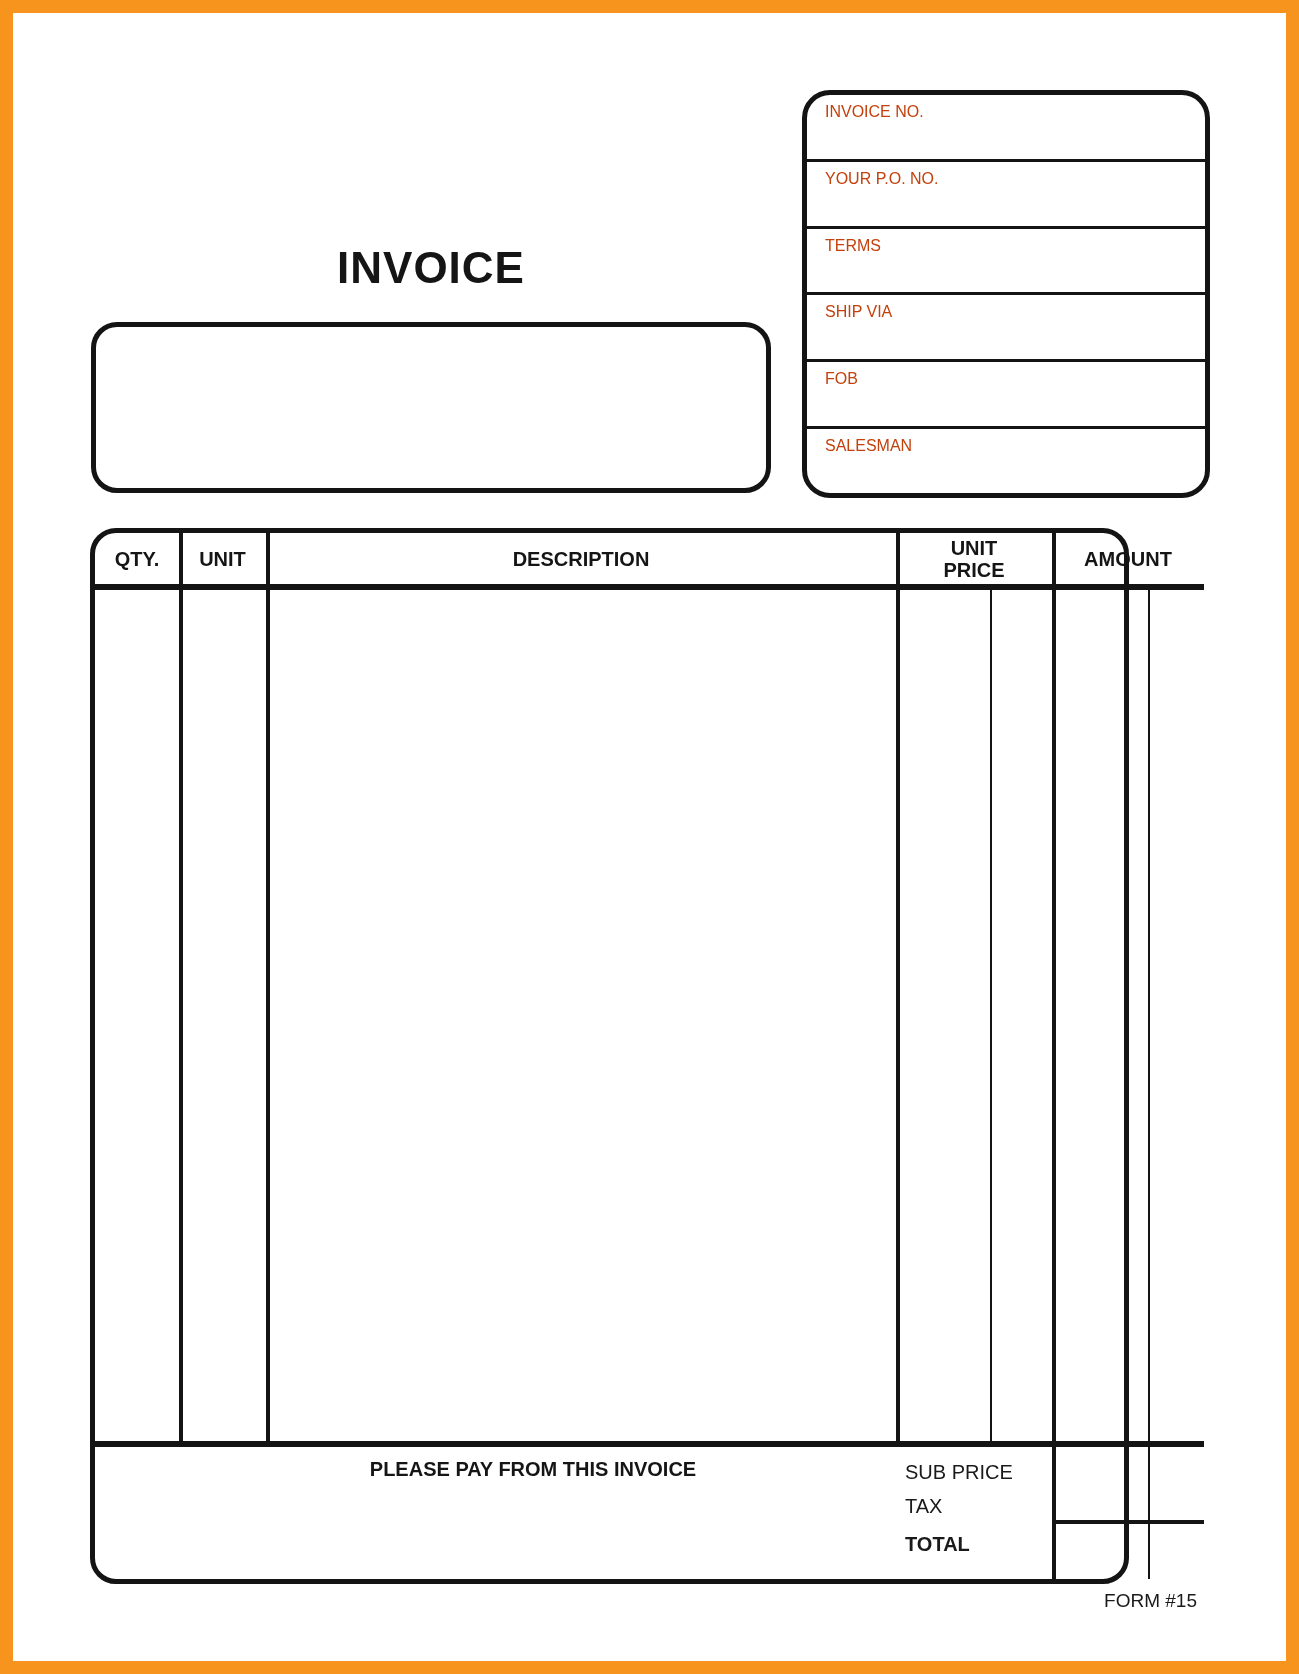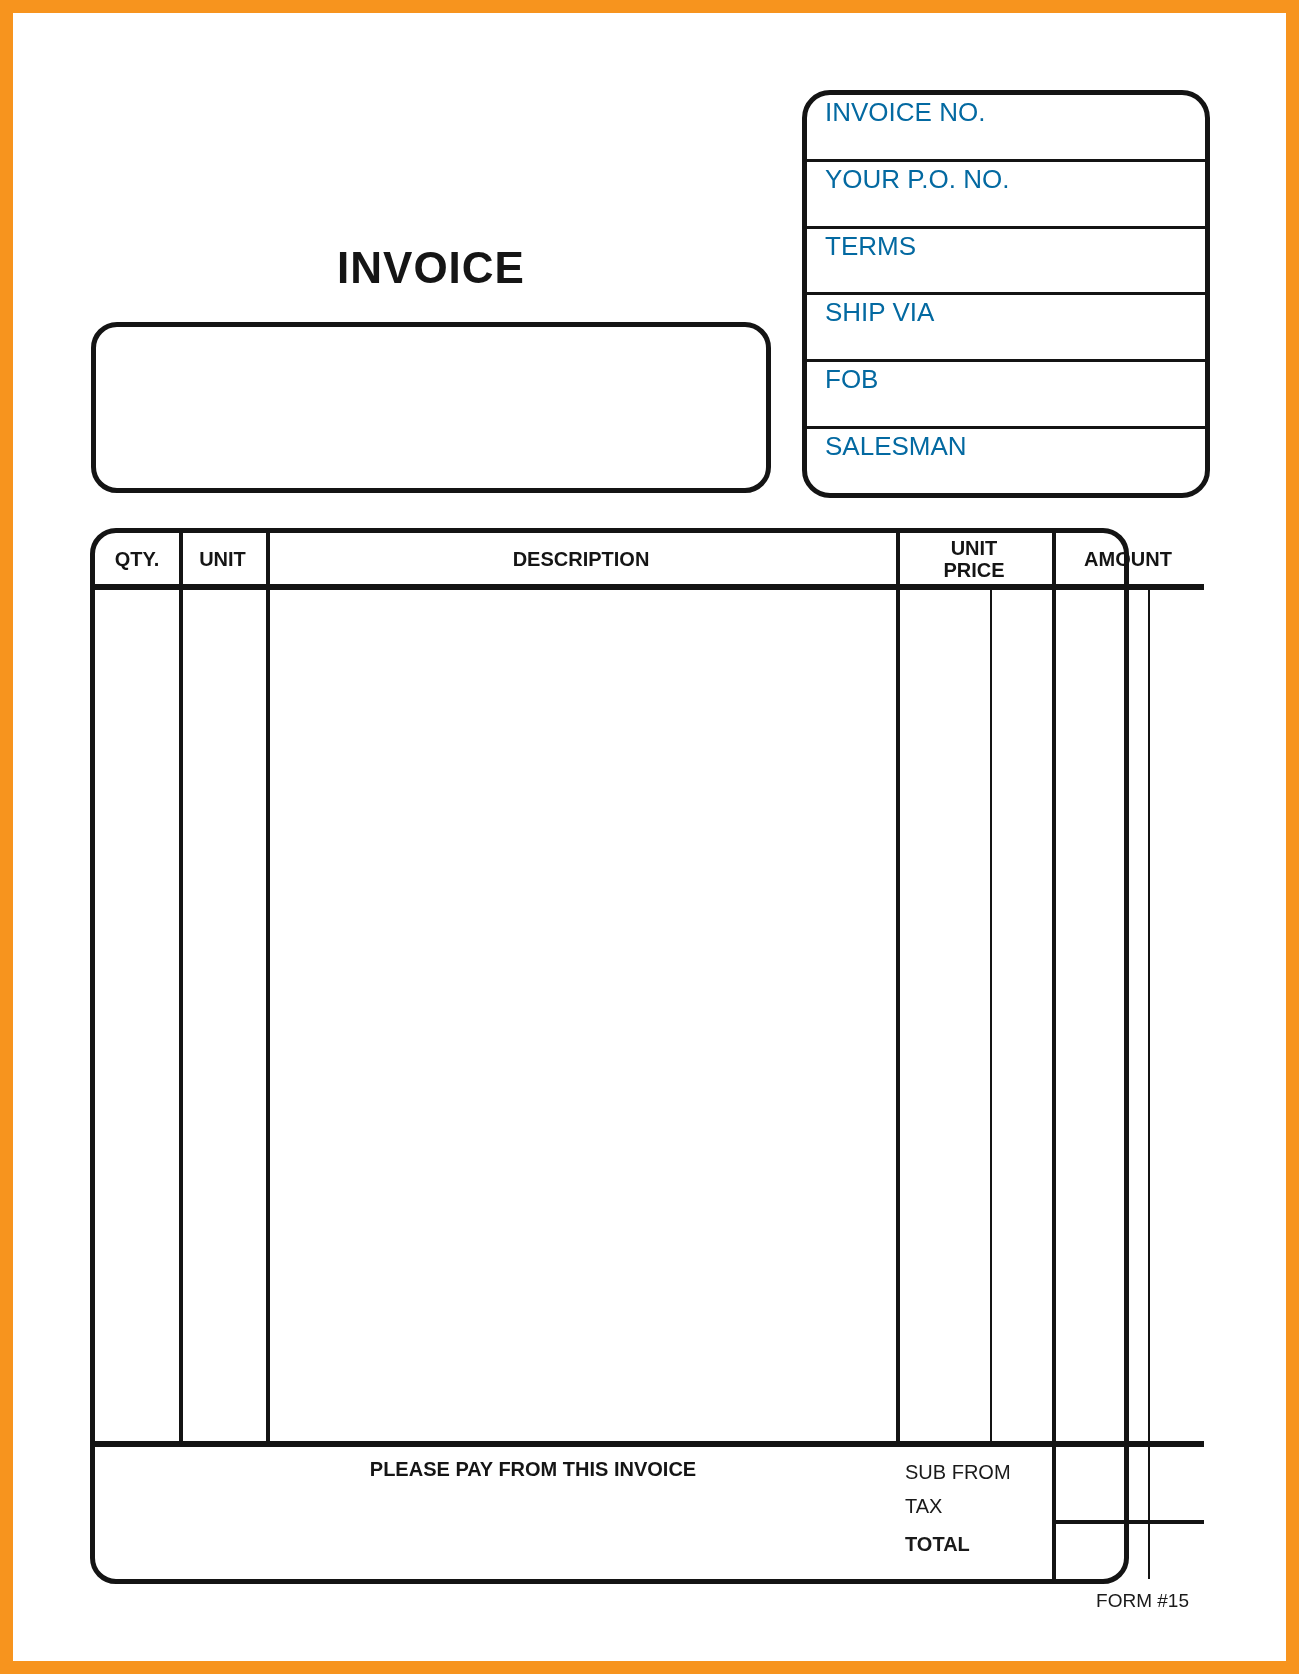--- a/index.html
+++ b/index.html
@@ -54,22 +54,22 @@
     display: flex;
     flex-direction: column;
   }
   .info-row {
     flex: 1 1 0;
     position: relative;
     padding: 4px 0 0 18px;
   }
   .info-row + .info-row { border-top: 3px solid #141414; }
   .info-label {
-    font-size: 26px;
-    color: #0369a1;
+    font-size: 16px;
+    color: #c2410c;
     line-height: 26px;
     display: inline-block;
   }
   
   .items-table {
     position: absolute;
     left: 90px;
     top: 528px;
     width: 1039px;
     height: 1056px;
@@ -127,21 +127,21 @@
     color: #1a1a1a;
   }
   .tl-subtotal { top: 928px; }
   .tl-tax      { top: 962px; }
   .tl-total    { top: 1000px; font-weight: bold; }
   .amount-box { position: absolute; left: 961px; width: 148px; }
   .ab-subtax { top: 914px; height: 73px; }
   .ab-total  { top: 991px; height: 55px; }
   .form-number {
     position: absolute;
-    right: 110px;
+    right: 102px;
     top: 1590px;
     font-size: 19px;
     color: #1a1a1a;
   }
 </style>
 </head>
 <body>
 
 <div class="page">
   <div class="frame"></div>
@@ -186,21 +186,21 @@
     <div class="col-head ch-qty">QTY.</div>
     <div class="col-head ch-unit">UNIT</div>
     <div class="col-head ch-desc">DESCRIPTION</div>
     <div class="col-head ch-uprice">UNIT
 PRICE</div>
     <div class="col-head ch-amount">AMOUNT</div>
 
     <div class="items-area"></div>
 
     <div class="pay-notice">PLEASE PAY FROM THIS INVOICE</div>
-    <div class="total-label tl-subtotal">SUB FROM</div>
+    <div class="total-label tl-subtotal">SUB PRICE</div>
     <div class="total-label tl-tax">TAX</div>
     <div class="total-label tl-total">TOTAL</div>
     <div class="amount-box ab-subtax"></div>
     <div class="amount-box ab-total"></div>
   </div>
 
   <div class="form-number">FORM #15</div>
 </div>
 
 </body></html>

